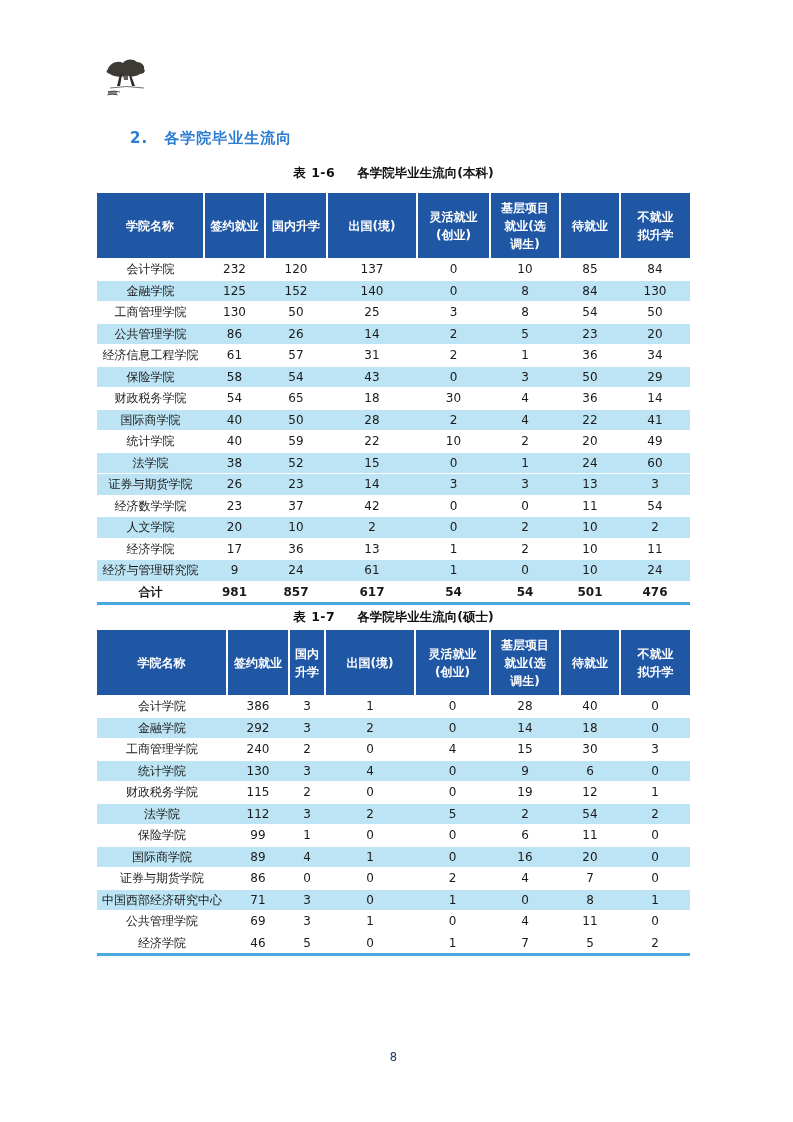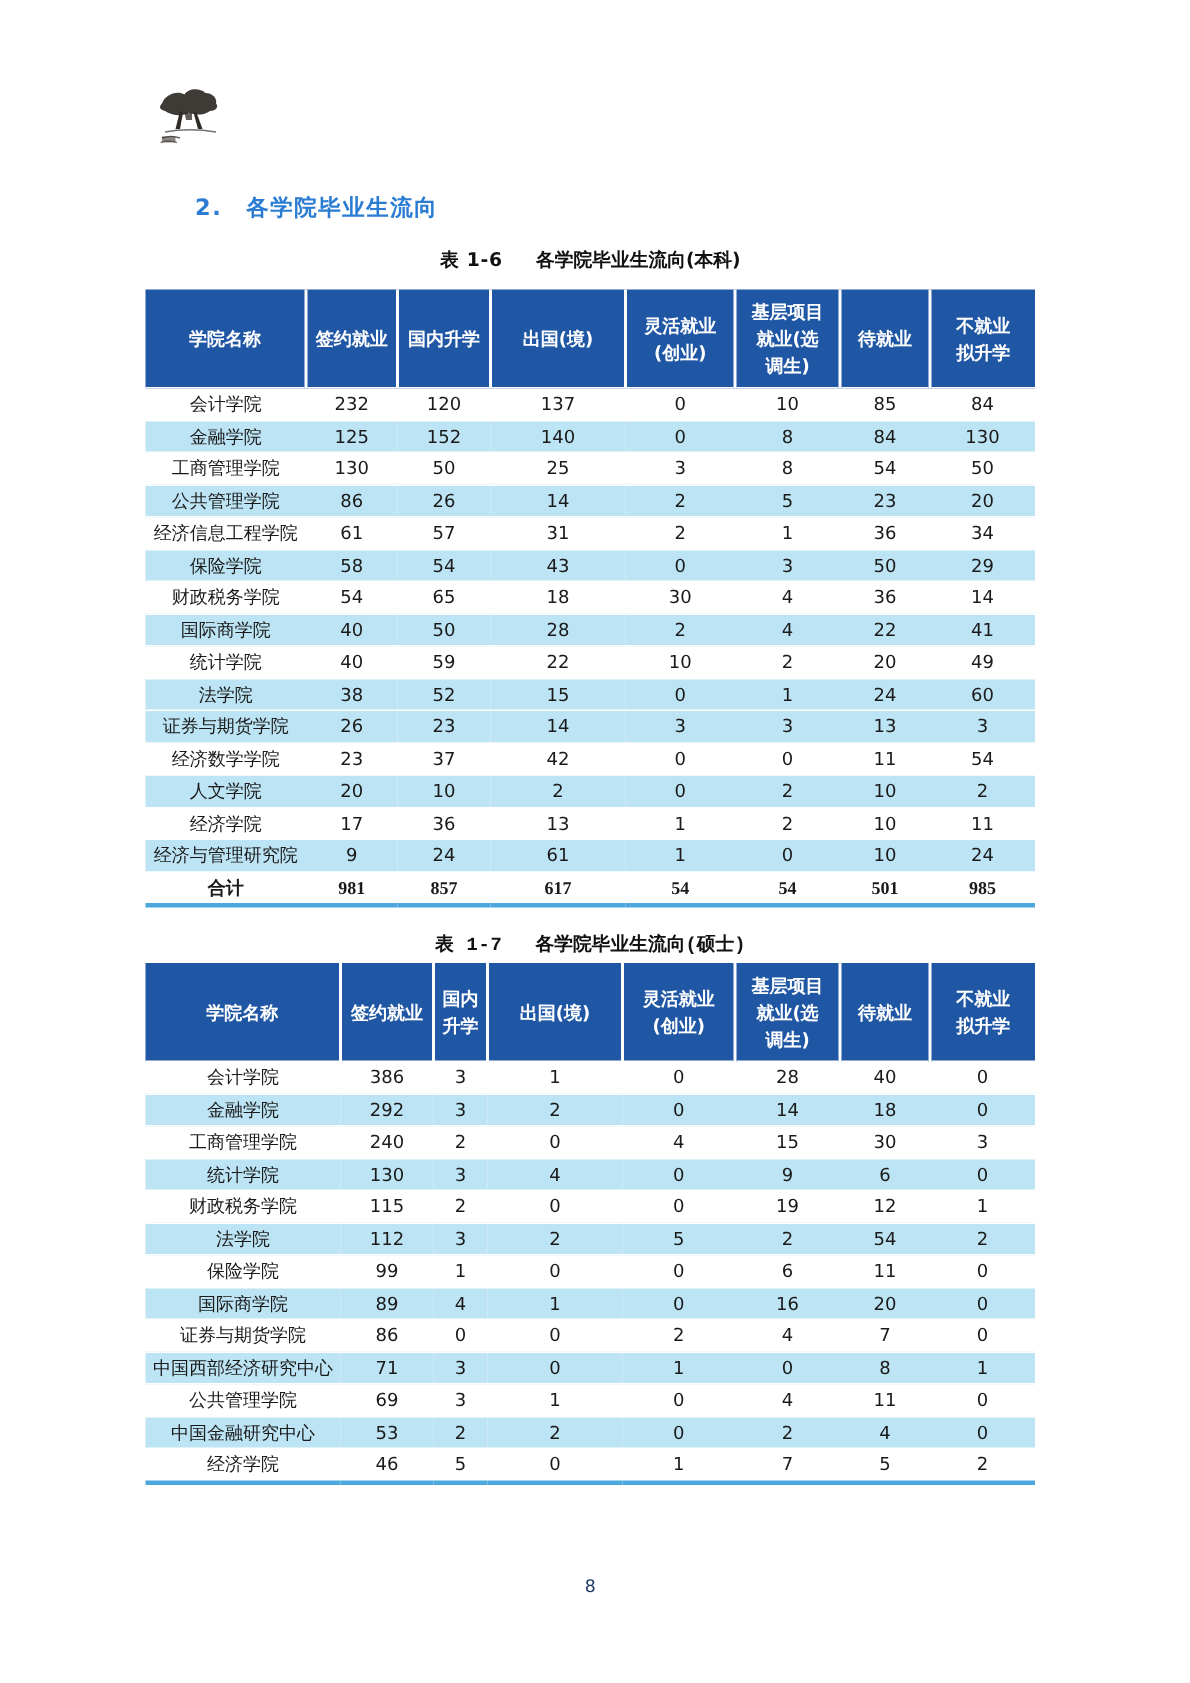--- a/index.html
+++ b/index.html
@@ -13,38 +13,38 @@
     font-size:15px; font-weight:bold; color:#2b7cd3;
     display:flex; gap:16px; letter-spacing:1px;
   }
   .content { position:absolute; left:97px; top:165px; width:593px; }
   .caption {
     display:flex; justify-content:center; align-items:flex-start; gap:22px;
     font-weight:bold; font-size:12.5px; color:#111; height:17px;
   }
   .caption .num { letter-spacing:0.5px; }
   .cap1 { margin-bottom:11px; }
-  .cap2 { margin-top:16px; margin-bottom:4px;font-family:Liberation Mono, monospace; }
+  .cap2 { margin-top:4px; margin-bottom:4px; }
   table {
     width:593px; table-layout:fixed; border-collapse:collapse;
     border-bottom:3px solid #4ba7dd;
   }
   thead th {
     background:#2057a5; color:#ffffff; font-size:12px; font-weight:bold;
     text-align:center; vertical-align:middle; white-space:pre-line;
     line-height:1.5; height:65px; padding:0 2px;
     border-right:2px solid #ffffff;
   }
   thead th:last-child { border-right:none;margin-top:20px; }
   tbody td {
     text-align:center; font-size:12px; height:20.5px; padding:0 2px;
     border-top:1px solid #ffffff; vertical-align:middle; line-height:1;
   }
   tr.alt td { background:#bde4f4; }
-  tr.total td { font-weight:bold;font-family:Liberation Serif, serif; }
+  tr.total td { font-weight:bold; }
   .page-number {
     position:absolute; left:97px; top:1050px; width:593px;
     text-align:center; font-size:11.5px; color:#1f3864;
   }
 </style>
 </head>
 <body>
 
 <div>
 
@@ -256,21 +256,21 @@
             <td>24</td>
           </tr>
           <tr class="total">
             <td>合计</td>
             <td>981</td>
             <td>857</td>
             <td>617</td>
             <td>54</td>
             <td>54</td>
             <td>501</td>
-            <td>985</td>
+            <td>476</td>
           </tr>
         </tbody>
     </table>
 
     <div class="caption cap2">
       <span class="num">表 1-7</span>
       <span>各学院毕业生流向(硕士)</span>
     </div>
 
     <table>
@@ -405,30 +405,20 @@
           <tr>
             <td>公共管理学院</td>
             <td>69</td>
             <td>3</td>
             <td>1</td>
             <td>0</td>
             <td>4</td>
             <td>11</td>
             <td>0</td>
           </tr>
-          <tr class="alt">
-            <td>中国金融研究中心</td>
-            <td>53</td>
-            <td>2</td>
-            <td>2</td>
-            <td>0</td>
-            <td>2</td>
-            <td>4</td>
-            <td>0</td>
-          </tr>
           <tr>
             <td>经济学院</td>
             <td>46</td>
             <td>5</td>
             <td>0</td>
             <td>1</td>
             <td>7</td>
             <td>5</td>
             <td>2</td>
           </tr>

